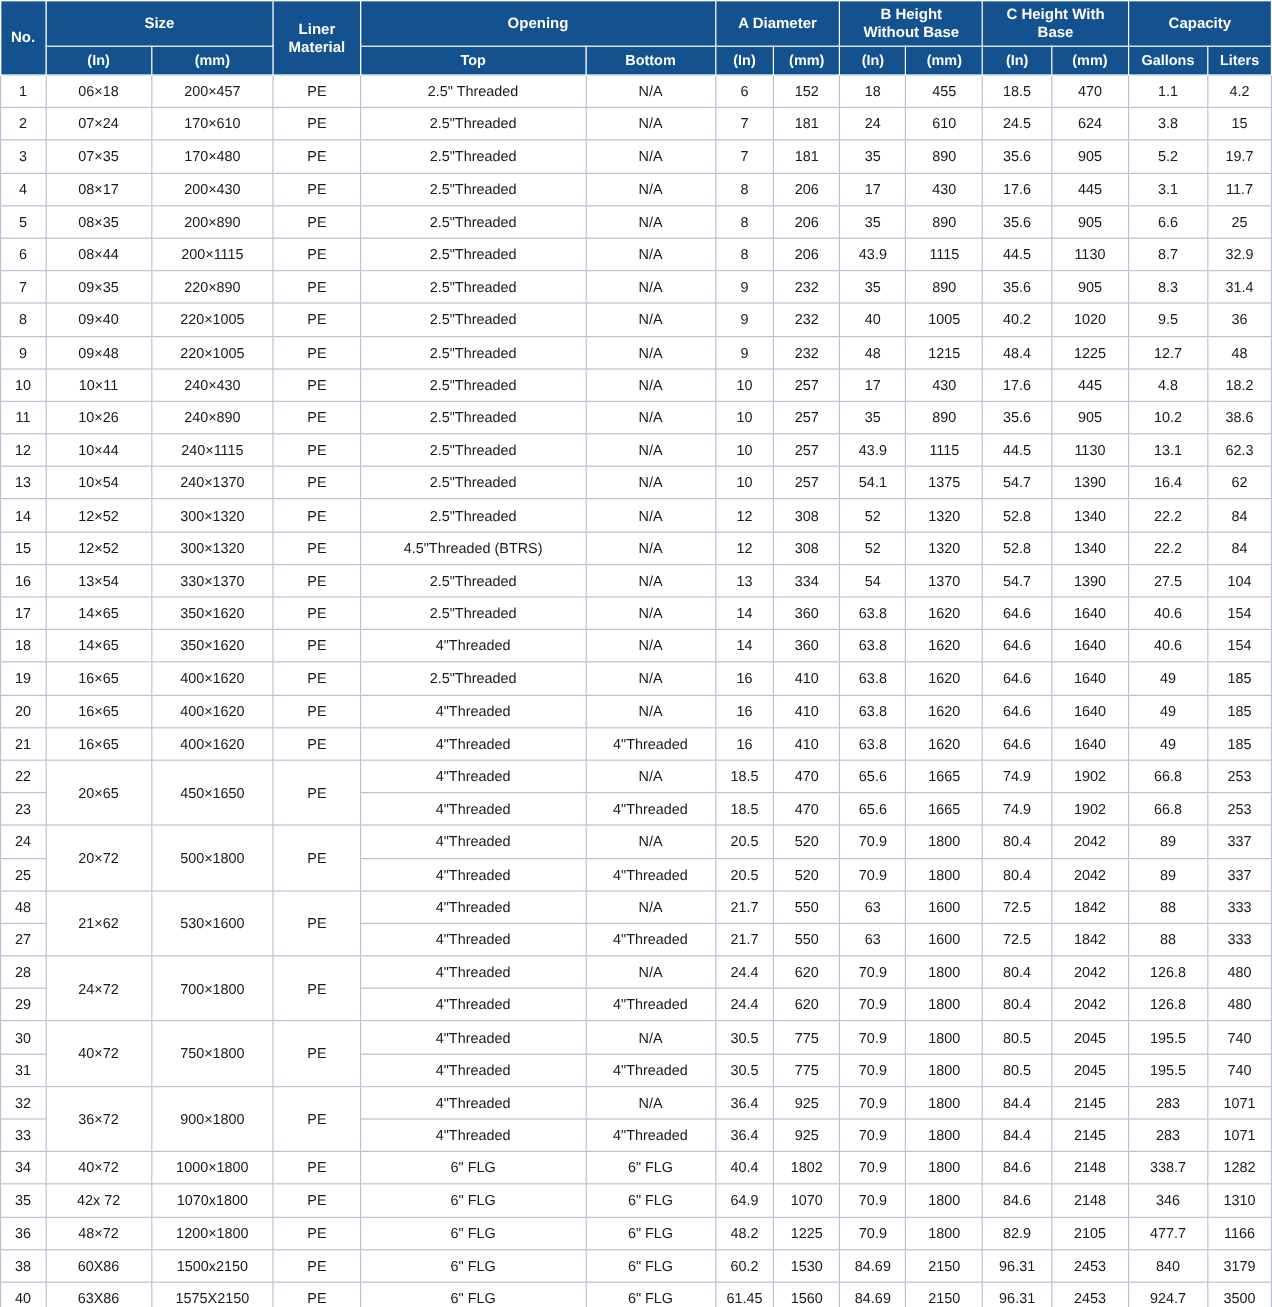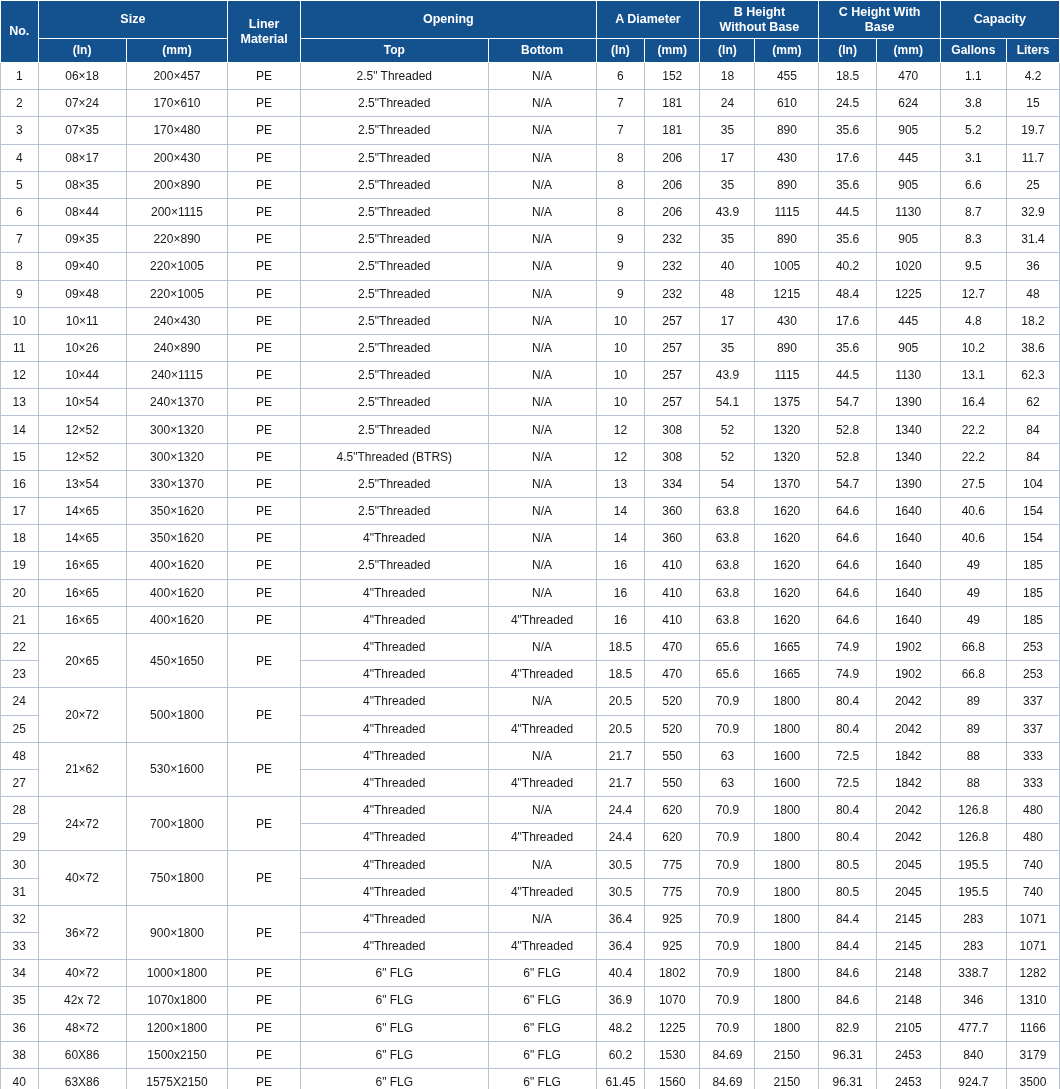--- a/index.html
+++ b/index.html
@@ -643,21 +643,21 @@
         <td>338.7</td>
         <td>1282</td>
       </tr>
       <tr>
         <td>35</td>
         <td>42x 72</td>
         <td>1070x1800</td>
         <td>PE</td>
         <td>6" FLG</td>
         <td>6" FLG</td>
-        <td>36.9</td>
+        <td>64.9</td>
         <td>1070</td>
         <td>70.9</td>
         <td>1800</td>
         <td>84.6</td>
         <td>2148</td>
         <td>346</td>
         <td>1310</td>
       </tr>
       <tr>
         <td>36</td>

